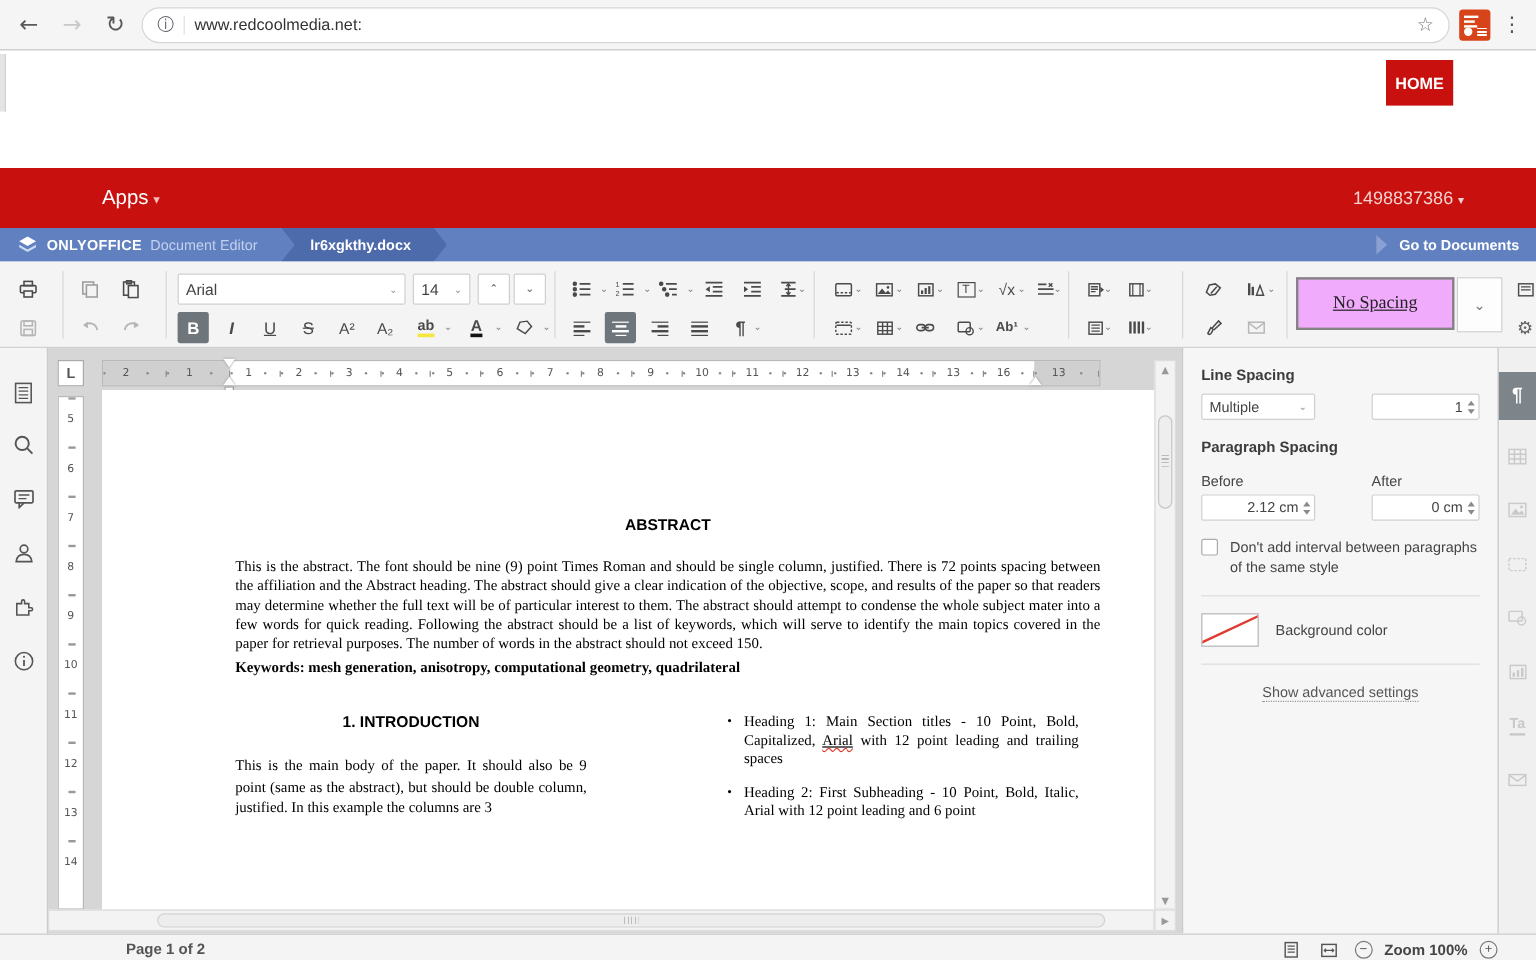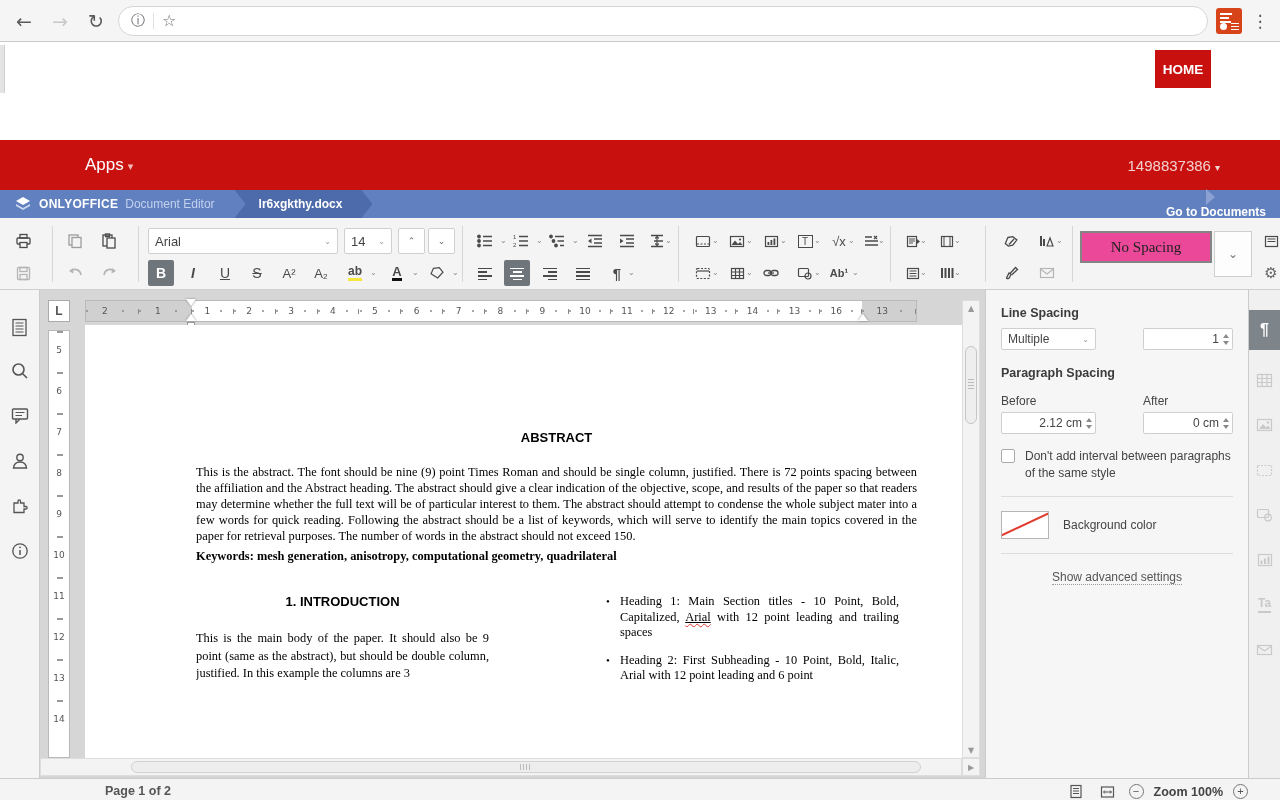--- a/index.html
+++ b/index.html
@@ -33,42 +33,42 @@
   #apps .caret { font-size:11px; color:#f4b9b6; margin-left:4px; font-family:"DejaVu Sans",sans-serif; }
   #account { margin-left:auto; margin-right:60px; color:#f2d2cf; font-size:15px; cursor:pointer; }
   #account .caret { font-size:10px; margin-left:4px; font-family:"DejaVu Sans",sans-serif; }
 
   
   #bluebar { position:absolute; left:0; top:190px; width:1280px; height:28px; background:#6180c0; display:flex; align-items:center; color:#fff; font-size:12px; }
   #oo-logo { margin-left:14px; margin-right:7px; }
   .brand { font-weight:bold; letter-spacing:.3px; }
   .product { color:#c2d1ee; margin-left:7px; }
   #fname-seg { margin-left:20px; height:28px; line-height:28px; background:#4d6aab; padding:0 30px 0 24px; font-weight:bold; clip-path:polygon(0 0,calc(100% - 11px) 0,100% 50%,calc(100% - 11px) 100%,0 100%,11px 50%); }
-  #goto-wrap { margin-left:auto; display:flex; align-items:center; margin-right:14px;flex-direction:column; }
+  #goto-wrap { margin-left:auto; display:flex; align-items:center; margin-right:14px; }
   #goto-chev { width:0; height:0; border-top:8px solid transparent; border-bottom:8px solid transparent; border-left:9px solid #8ba1d3; margin-right:10px; }
   #goto { font-weight:bold; cursor:pointer; }
 
   
   #toolbar { position:absolute; left:0; top:218px; width:1280px; height:72px; background:#f4f4f4; border-bottom:1px solid #cfcfcf; }
   .tdiv { position:absolute; top:8px; width:1px; height:56px; background:#d7d7d7; }
   .tb { position:absolute; width:26px; height:26px; display:flex; align-items:center; justify-content:center; color:#4a4a4a; cursor:pointer; border-radius:2px; }
   .tb svg { display:block; }
   .tb.disabled { color:#b5b5b5; }
   .tb.active { background:#6e757b; color:#fff; }
   .row1 { top:10px; } .row2 { top:42px; }
   .mini-caret { position:absolute; font-size:8px; color:#888; font-family:"DejaVu Sans",sans-serif; cursor:pointer; }
   .combo { position:absolute; background:#fff; border:1px solid #cfcfcf; border-radius:2px; display:flex; align-items:center; font-size:13px; color:#444; padding:0 6px; cursor:pointer; }
   .combo .cc { margin-left:auto; font-size:8px; color:#999; font-family:"DejaVu Sans",sans-serif; }
   .sqbtn { position:absolute; width:27px; height:26px; background:#fff; border:1px solid #cfcfcf; border-radius:2px; display:flex; align-items:center; justify-content:center; font-size:9px; color:#666; cursor:pointer; font-family:"DejaVu Sans",sans-serif; }
   .glyph { font-size:14px; font-weight:bold; }
   .ghl { font-size:12px; font-weight:bold; border-bottom:3px solid #f6e73c; line-height:1.05; }
   .gfc { font-size:13px; font-weight:bold; border-bottom:3px solid #111; line-height:1.05; }
   .align-ic { display:inline-block; width:14px; } .align-ic i { display:block; height:1.6px; background:currentColor; margin-top:2px; }
   .tb.active .align-ic i { background:#fff; }
-  #style-box { position:absolute; left:1080px; top:13px; width:132px; height:32px; background:#ec4899; border:2px solid #848484; display:flex; align-items:center; justify-content:center; font-family:"Liberation Serif",serif; font-size:15px; color:#222; cursor:pointer; }
+  #style-box { position:absolute; left:1080px; top:13px; width:132px; height:44px; background:#f0abfc; border:2px solid #848484; display:flex; align-items:center; justify-content:center; font-family:"Liberation Serif",serif; font-size:15px; color:#222; cursor:pointer;text-decoration:underline; }
   #style-caret { position:absolute; left:1214px; top:13px; width:38px; height:46px; background:#fdfdfd; border:1px solid #cfcfcf; display:flex; align-items:center; justify-content:center; color:#777; font-size:12px; font-family:"DejaVu Sans",sans-serif; cursor:pointer; }
 
   
   #main { position:absolute; left:0; top:290px; width:1280px; height:488px; background:#d6d6d6; }
   #left-bar { position:absolute; left:0; top:0; width:40px; height:488px; background:#f4f4f4; border-right:1px solid #cbcbcb; }
   .lb-ic { position:absolute; left:11px; color:#555; cursor:pointer; }
 
   #docarea { position:absolute; left:40px; top:0; width:945px; height:488px; }
   #corner { position:absolute; left:8px; top:10px; width:22px; height:22px; background:#fff; border:1px solid #ababab; display:flex; align-items:center; justify-content:center; font-size:12px; font-weight:bold; color:#555; cursor:pointer; }
   #hruler { position:absolute; left:45px; top:10px; height:22px; width:832px; display:flex; border:1px solid #b9b9b9; font-family:"DejaVu Sans",sans-serif; }
@@ -165,20 +165,21 @@
 </head>
 <body>
 
 <div id="chrome">
   <span class="nav-btn">←</span>
   <span class="nav-btn disabled">→</span>
   <span class="nav-btn">↻</span>
   <div id="urlbar">
     <span class="info">ⓘ</span>
     <span class="sep"></span>
+    <span class="url">www.redcoolmedia.net:</span>
     <span class="star">☆</span>
   </div>
   <div id="ext-icon">
     <i class="b1"></i>
       <i class="b2"></i>
       <i class="b3"></i>
     <i class="pie"></i>
       <i class="grid"></i>
   </div>
   <span class="menu-dots">⋮</span>

